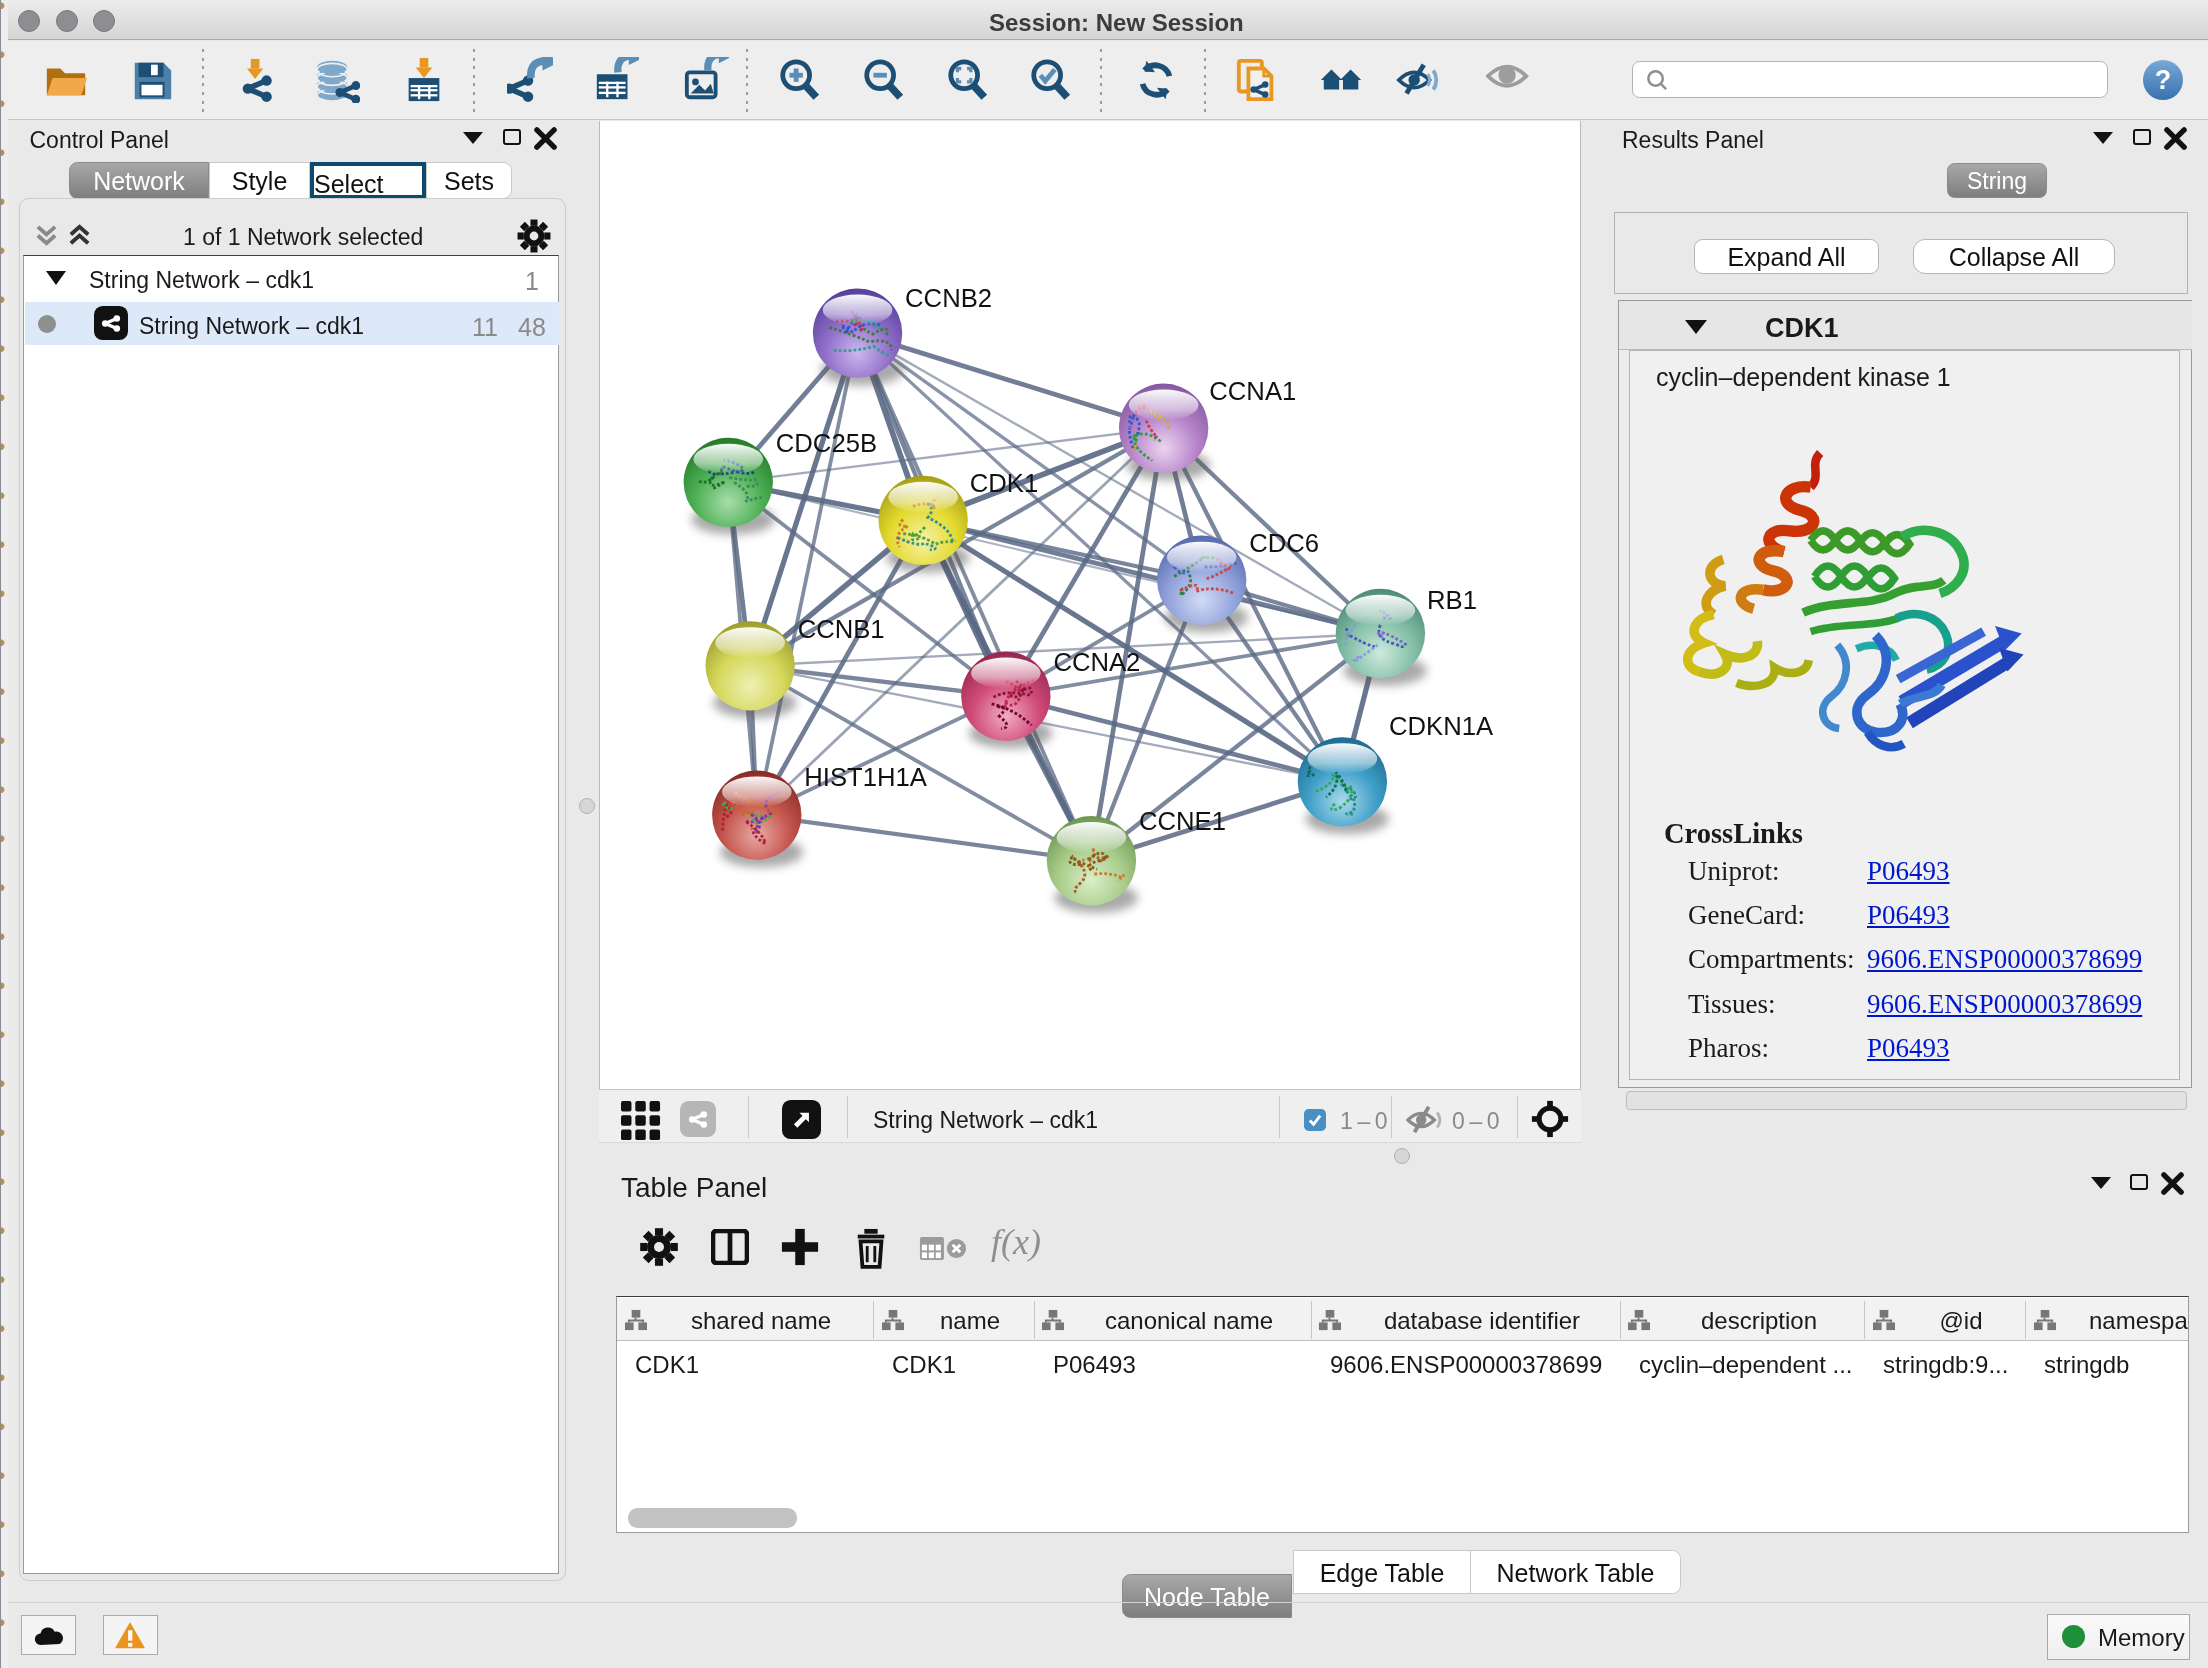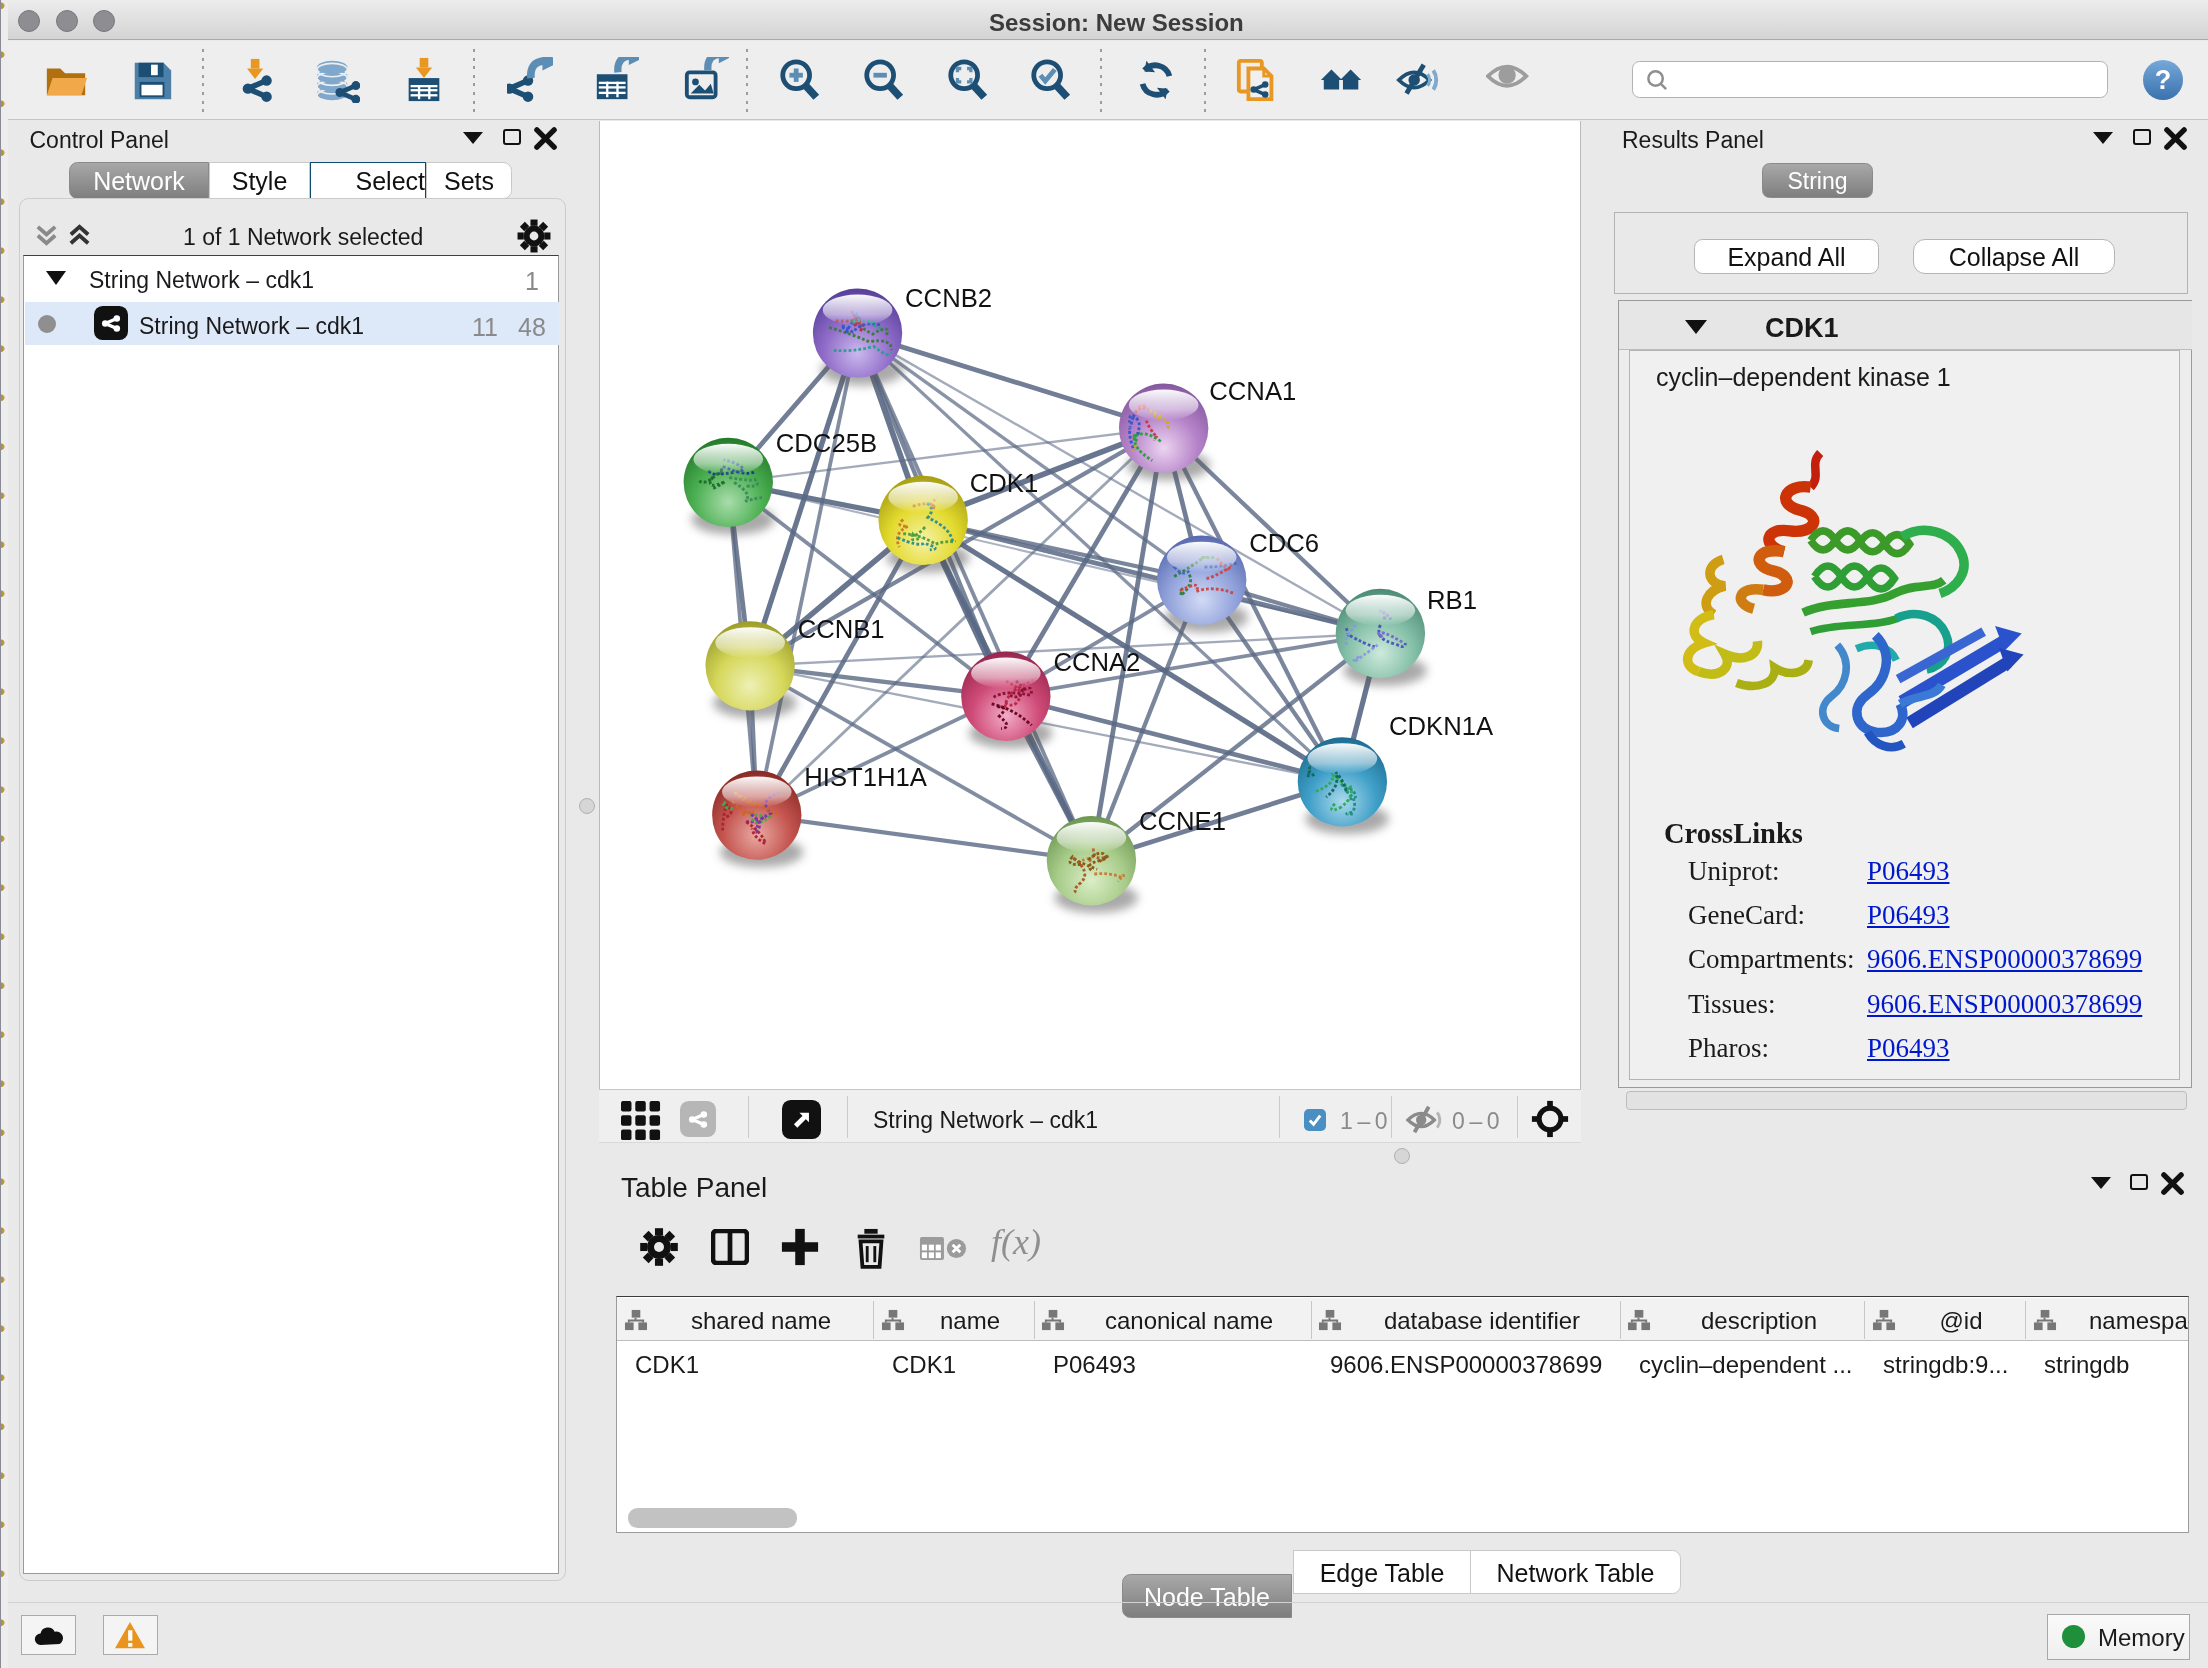--- a/index.html
+++ b/index.html
@@ -158,21 +158,21 @@
 <div class="abs" style="left:2143px;top:60px;width:40px;height:40px;border-radius:50%;background:linear-gradient(#76a8d8,#3a72ae);color:#fff;font-weight:bold;font-size:27px;text-align:center;line-height:40px;">?</div>
 <div class="txt" style="left:29.5px;top:127px;font-size:23px;color:#1a1a1a;">Control Panel</div>
 <div class="tri-down" style="left:463px;top:132px;"></div>
 <div class="sqr" style="left:503px;top:129px;"></div>
 <svg class="abs" style="left:534px;top:127px" width="23" height="23" viewBox="0 0 24 24">
     <line x1="3" y1="3" x2="21" y2="21" stroke="#111" stroke-width="5.5" stroke-linecap="round"></line>
     <line x1="21" y1="3" x2="3" y2="21" stroke="#111" stroke-width="5.5" stroke-linecap="round"></line>
   </svg>
 <div class="abs" style="left:69px;top:162px;width:140px;height:37px;background:linear-gradient(#a8a8a8,#7e7e7e);border:1px solid #8a8a8a;border-radius:8.6px 0px 0px 8.6px;color:#fff;font-size:25px;text-align:center;line-height:37px;">Network</div>
 <div class="abs" style="left:209px;top:162px;width:101px;height:37px;background:#fff;border:1px solid #c9c9c9;border-radius:0px 0px 0px 0px;color:#111;font-size:25px;text-align:center;line-height:37px;">Style</div>
-<div class="abs" style="left:310px;top:162px;width:116px;height:37px;background:#fff;border:1px solid #0c4a6e;border-radius:0px 0px 0px 0px;color:#111;font-size:25px;text-align:right;line-height:37px;">Select</div>
+<div class="abs" style="left:310px;top:162px;width:116px;height:37px;background:#fff;border:4px solid #0c4a6e;border-radius:0px 0px 0px 0px;color:#111;font-size:25px;text-align:left;line-height:37px;">Select</div>
 <div class="abs" style="left:426px;top:162px;width:86px;height:37px;background:#fff;border:1px solid #c9c9c9;border-radius:0px 8.6px 8.6px 0px;color:#111;font-size:25px;text-align:center;line-height:37px;">Sets</div>
 <div class="abs" style="left:19px;top:198px;width:547px;height:1383px;background:#e9e9e9;border:1px solid #cccccc;border-radius:9.5px;"></div>
 <svg class="abs" style="left:34px;top:223px" width="25" height="25" viewBox="0 0 26 26">
     <path d="M4 4 L13 12 L22 4" fill="none" stroke="#8a8a8a" stroke-width="4"></path>
     <path d="M4 13 L13 21 L22 13" fill="none" stroke="#8a8a8a" stroke-width="4"></path>
   </svg>
 <svg class="abs" style="left:67px;top:223px" width="25" height="25" viewBox="0 0 26 26">
     <path d="M4 12 L13 4 L22 12" fill="none" stroke="#333" stroke-width="4"></path>
     <path d="M4 21 L13 13 L22 21" fill="none" stroke="#333" stroke-width="4"></path>
   </svg>
@@ -548,21 +548,21 @@
     <line x1="32" y1="21" x2="40" y2="21" stroke="#111" stroke-width="6"></line>
   </svg>
 <div class="abs" style="left:1394px;top:1148px;width:16px;height:16px;border-radius:50%;background:#d6d6d6;border:1px solid #b0b0b0;"></div>
 <div class="txt" style="left:1622px;top:127px;font-size:23px;">Results Panel</div>
 <div class="tri-down" style="left:2093px;top:132px;"></div>
 <div class="sqr" style="left:2133px;top:129px;"></div>
 <svg class="abs" style="left:2164px;top:127px" width="23" height="23" viewBox="0 0 24 24">
     <line x1="3" y1="3" x2="21" y2="21" stroke="#111" stroke-width="5.5" stroke-linecap="round"></line>
     <line x1="21" y1="3" x2="3" y2="21" stroke="#111" stroke-width="5.5" stroke-linecap="round"></line>
   </svg>
-<div class="abs" style="left:1762px;top:163px;width:111px;height:35px;background:linear-gradient(#a8a8a8,#7e7e7e);border:1px solid #8a8a8a;border-radius:7.6px 7.6px 7.6px 7.6px;color:#fff;font-size:23px;text-align:center;line-height:35px;">String</div>
+<div class="abs" style="left:1947px;top:163px;width:100px;height:35px;background:linear-gradient(#a8a8a8,#7e7e7e);border:1px solid #8a8a8a;border-radius:7.6px 7.6px 7.6px 7.6px;color:#fff;font-size:23px;text-align:center;line-height:35px;">String</div>
 <div class="abs" style="left:1614px;top:212px;width:574px;height:82px;background:#e9e9e9;border:1px solid #b2b2b2;"></div>
 <div class="abs" style="left:1694px;top:239px;width:185px;height:35px;background:#fff;border:1px solid #b5b5b5;border-radius:8.6px;font-size:25px;text-align:center;line-height:34px;color:#111;">Expand All</div>
 <div class="abs" style="left:1913px;top:239px;width:202px;height:35px;background:#fff;border:1px solid #b5b5b5;border-radius:12px;font-size:25px;text-align:center;line-height:34px;color:#111;">Collapse All</div>
 <div class="abs" style="left:1618px;top:300px;width:574px;height:788px;background:#ededed;border:1px solid #9a9a9a;"></div>
 <div class="abs" style="left:1619px;top:301px;width:573px;height:49px;background:#e6e6e6;border-bottom:1px solid #bbb;"></div>
 <div class="abs" style="left:1685px;top:320px;width:0;height:0;border-left:11.4px solid transparent;border-right:11.4px solid transparent;border-top:14.3px solid #111;"></div>
 <div class="txt" style="left:1765px;top:313px;font-size:27px;font-weight:bold;">CDK1</div>
 <div class="abs" style="left:1629px;top:350px;width:551px;height:730px;background:#f0f0f0;border:1px solid #b4b4b4;"></div>
 <div class="txt" style="left:1656px;top:363px;font-size:25px;">cyclin–dependent kinase 1</div>
 <svg class="abs" style="left:1670px;top:445px" width="365" height="320" viewBox="0 0 384 336">

